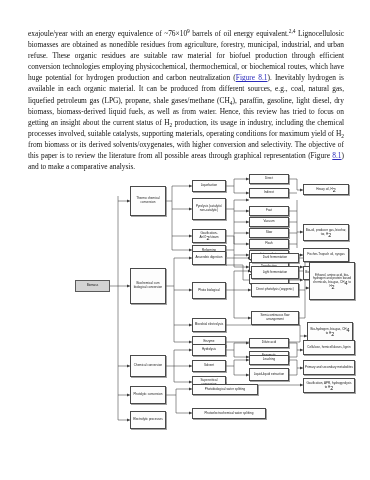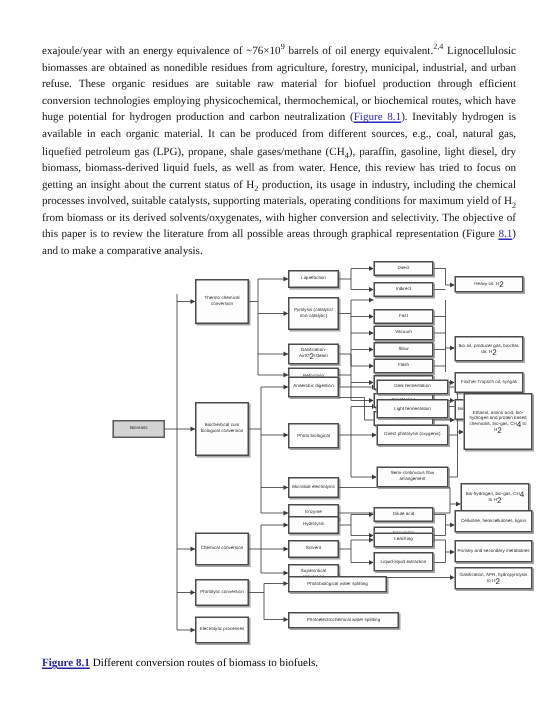--- a/index.html
+++ b/index.html
@@ -380,18 +380,14 @@
     </div>
     <div class="node shadow" style="left:303px;top:190px;width:52px;height:15px;">
       <span>Primary and secondary metabolites</span>
     </div>
     <div class="node shadow" style="left:303px;top:208px;width:52px;height:15px;">
       <span>Gasification, APR, hydropyrolysis to H<sub>2</sub></span>
     </div>
 
   </div>
 
-  <div class="caption">
-    <span class="figlbl">Figure 8.1</span>
-    <span>Different conversion routes of biomass to biofuels.</span>
-  </div>
 
 </div>
 
 </body></html>

